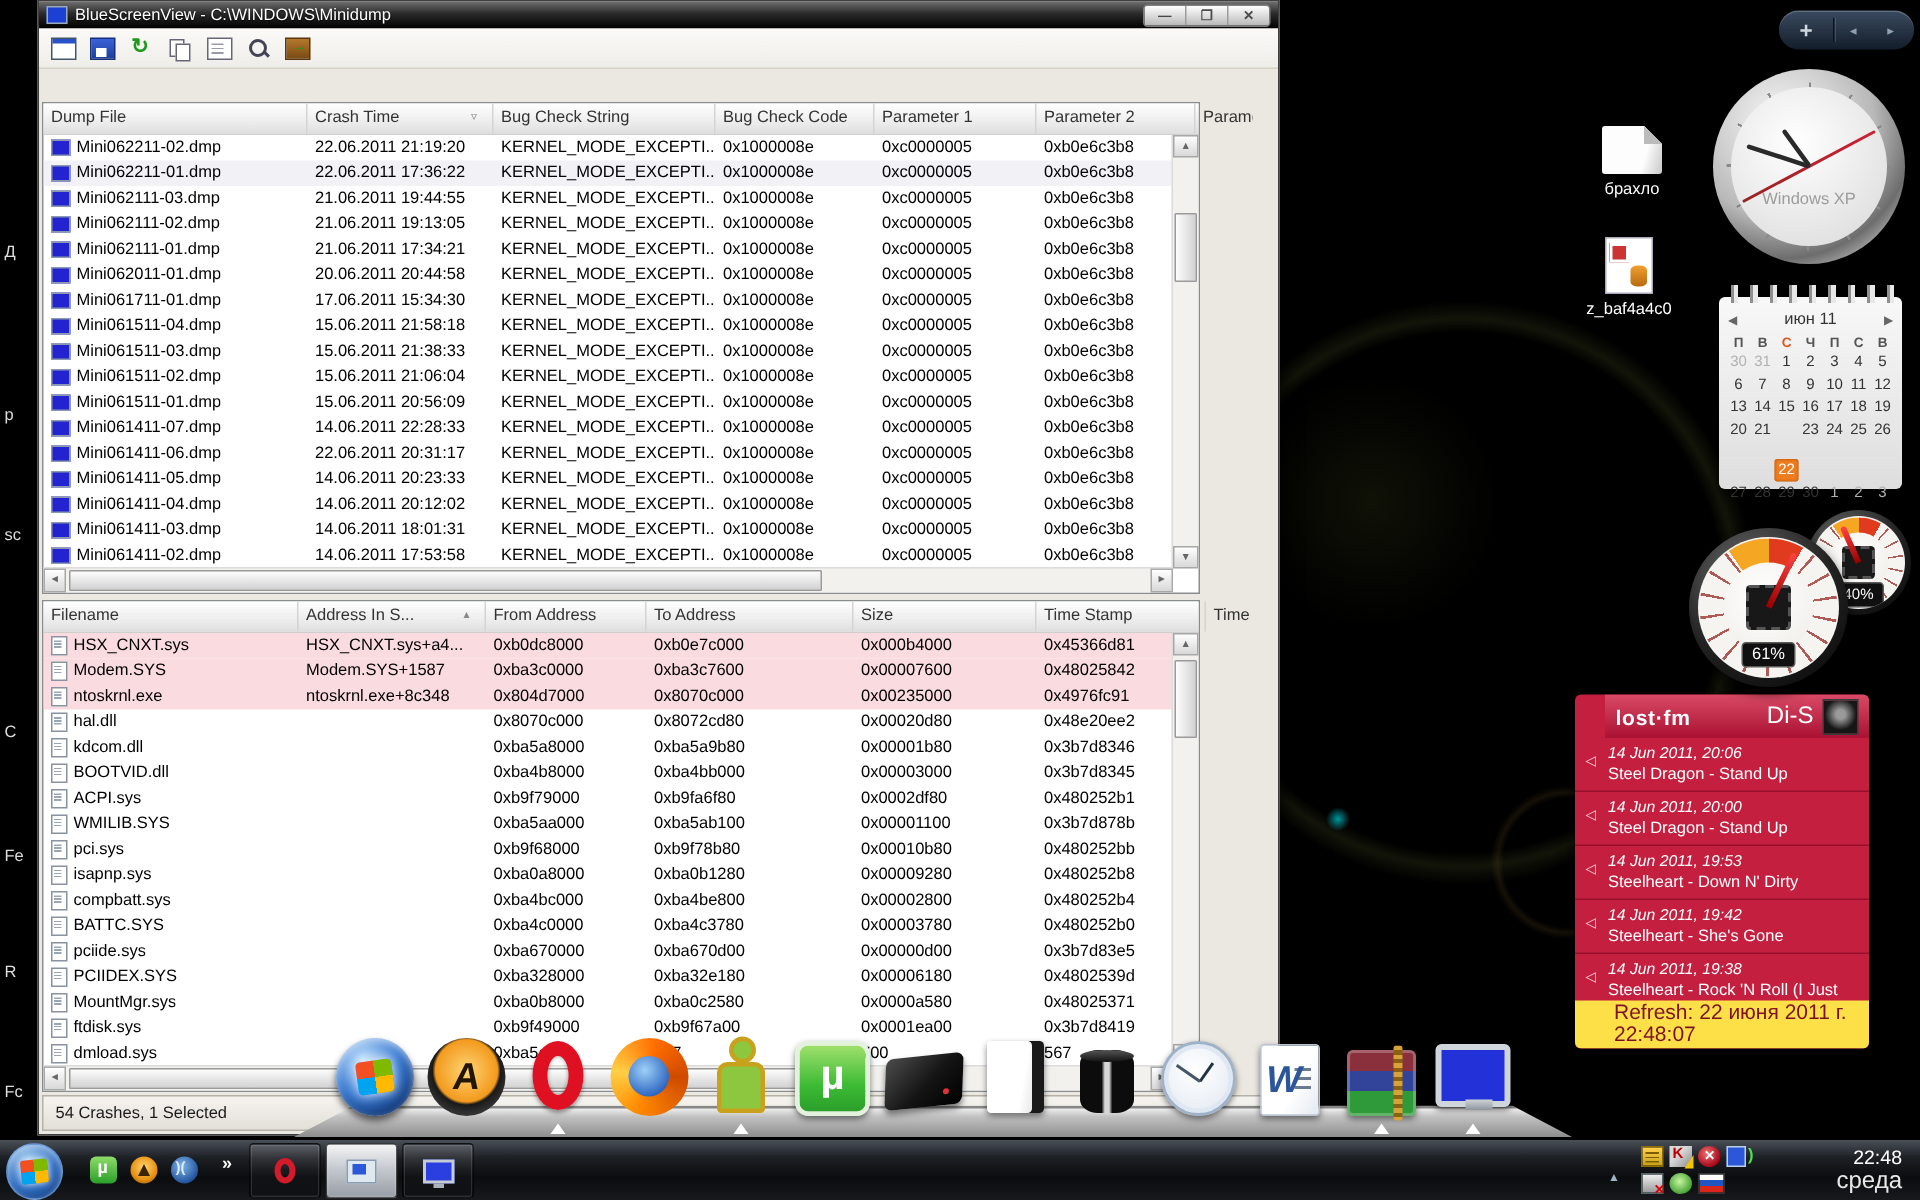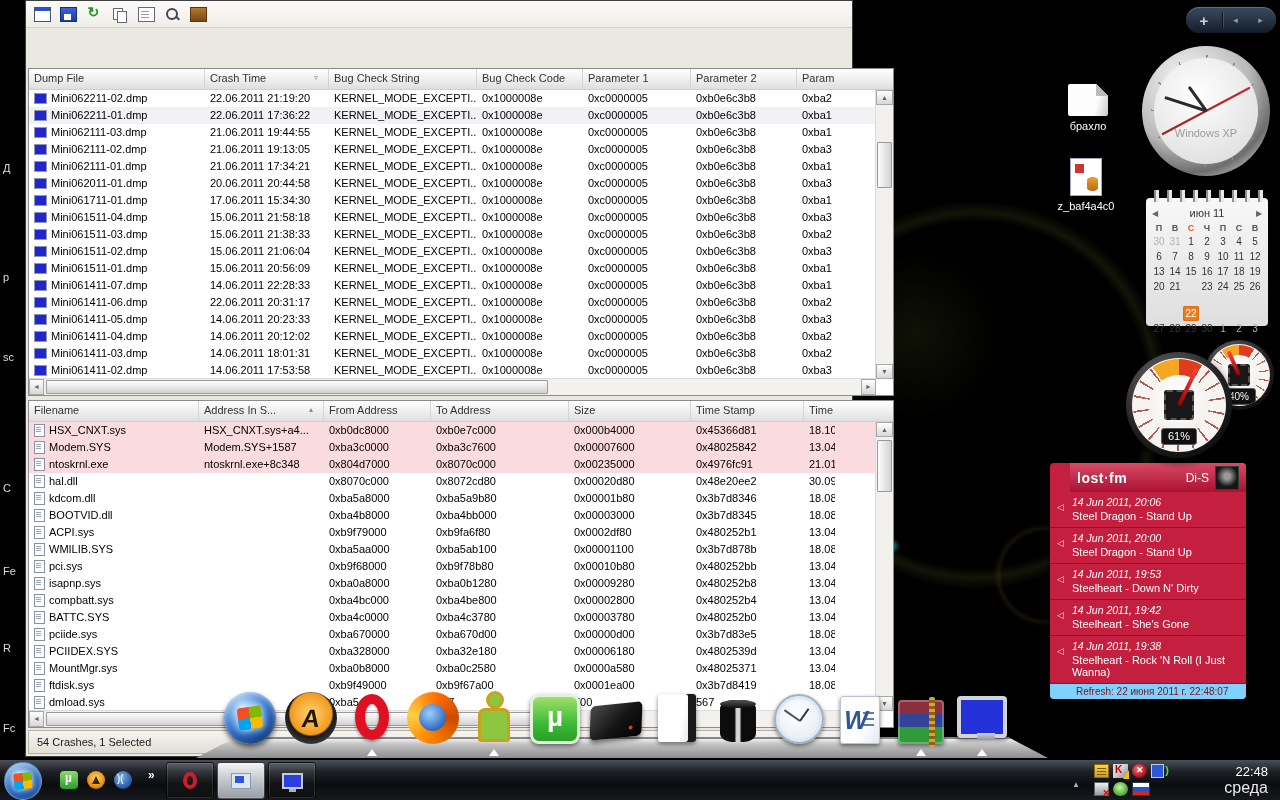--- a/index.html
+++ b/index.html
@@ -48,21 +48,21 @@
   .ti-copy::after{left:4px;top:3px;}
   .ti-props{background:#fff;border:1px solid #667;}
   .ti-props::before{content:"";position:absolute;left:2px;top:3px;width:8px;height:7px;
        background:repeating-linear-gradient(#99a 0 1px,transparent 1px 3px);}
   .ti-find{background:transparent;}
   .ti-find::before{content:"";position:absolute;left:1px;top:0;width:8px;height:8px;border:2px solid #445;border-radius:50%;}
   .ti-find::after{content:"";position:absolute;left:10px;top:9px;width:5px;height:2px;background:#445;transform:rotate(45deg);}
   .ti-exit{background:linear-gradient(#b5772e,#7a4a12);border:1px solid #5a360c;}
   .ti-exit::after{content:"→";position:absolute;left:3px;top:-1px;color:#1d9a1d;font-size:11px;font-weight:bold;}
   
-  .pane{position:absolute;left:2px;width:866px;background:#fff;border:1px solid #8a8d90;box-sizing:border-box;}
+  .pane{position:absolute;left:2px;width:772px;background:#fff;border:1px solid #8a8d90;box-sizing:border-box;}
   #pane-u{top:67px;height:328px;}
   #pane-l{top:399px;height:328px;}
   .thead{height:20px;display:flex;background:linear-gradient(#ffffff,#eaeaea 70%,#dedede);
        border-bottom:1px solid #cfcfcf;padding-right:17px;}
   .hcell{font-size:11px;color:#333;padding:3px 0 0 5px;border-right:1px solid #d4d4d4;
        box-sizing:border-box;white-space:nowrap;overflow:hidden;position:relative;flex:none;}
   .sortglyph{position:absolute;right:10px;top:4px;font-size:8px;color:#8a8a8a;}
   .u0{width:176px}.u1{width:124px}.u2{width:148px}.u3{width:106px}.u4{width:108px}.u5{width:106px}.u6{width:38px;border-right:none;}
   .l0{width:170px}.l1{width:125px}.l2{width:107px}.l3{width:138px}.l4{width:122px}.l5{width:113px}.l6{width:31px;border-right:none;}
   .tbody{position:absolute;top:21px;left:0;right:17px;bottom:16px;overflow:hidden;}
@@ -168,29 +168,29 @@
   #gauge-cpu .needle{height:40px;margin-left:-2px;transform:rotate(26deg);}
   #gauge-ram .needle{height:26px;margin-left:-2px;transform:rotate(-24deg);}
   .gbadge{position:absolute;left:50%;bottom:7%;transform:translateX(-50%);background:#101010;
        color:#fff;font-size:11px;padding:0 6px;border:1px solid #5a5a5a;border-radius:3px;line-height:15px;}
   #gauge-ram .gbadge{bottom:2%;font-size:10px;text-align:right;}
   
   #lfm{position:absolute;left:1050px;top:463px;width:196px;height:236px;background:#c51f40;
        border-radius:4px;overflow:hidden;box-shadow:0 4px 10px rgba(0,0,0,.6);z-index:1;}
   .lfm-head{height:29px;background:linear-gradient(#d94a66,#aa1132);display:flex;align-items:center;padding:0 7px;margin-left:20px;}
   .lfm-logo{color:#fff;font-size:14px;font-weight:bold;flex:1;letter-spacing:.5px;}
-  .lfm-user{color:#fff;font-size:12px;margin-right:6px;}
+  .lfm-user{color:#fff;font-size:16px;margin-right:6px;}
   .lfm-art{width:22px;height:22px;background:radial-gradient(circle at 50% 42%,#9a9a9a 0 18%,#161616 62%);
        border:1px solid #3a3a3a;flex:none;}
   .lfm-row{padding:4px 8px 5px 22px;border-bottom:1px solid rgba(110,0,22,.5);position:relative;}
   .lfm-spk{position:absolute;left:7px;top:10px;color:#f3cdd6;font-size:9px;}
   .lfm-date{color:#fff;font-size:10.5px;font-style:italic;}
   .lfm-track{color:#fff;font-size:11px;margin-top:2px;}
-  .lfm-foot{position:absolute;bottom:0;left:0;right:0;height:15px;background:#7dd3fc;color:#7e1021;
-       font-size:10px;line-height:15px;padding-left:26px;}
+  .lfm-foot{position:absolute;bottom:0;left:0;right:0;height:32px;background:#fde047;color:#7e1021;
+       font-size:14px;line-height:15px;padding-left:26px;}
   
   #dock-shelf{position:absolute;left:196px;top:737px;width:852px;height:21px;z-index:4;
        background:linear-gradient(#ffffff,#c2c2c2 35%,#8d8d8d);
        clip-path:polygon(40px 0,calc(100% - 40px) 0,100% 100%,0 100%);}
   #dock-shelf::before{content:"";position:absolute;left:0;right:0;top:0;height:2px;background:rgba(60,60,60,.6);}
   #dock-icons{position:absolute;left:224px;top:684px;height:60px;display:flex;gap:9px;
        align-items:flex-end;z-index:5;}
   .dock-item{width:52px;height:58px;position:relative;display:flex;align-items:flex-end;justify-content:center;}
   .runind{position:absolute;bottom:-12px;left:50%;margin-left:-5px;width:0;height:0;
        border-left:5px solid transparent;border-right:5px solid transparent;border-bottom:7px solid #fff;}
@@ -317,20 +317,29 @@
       <span class="frag f0">Д</span>
       <span class="frag f1">p</span>
       <span class="frag f2">sc</span>
       <span class="frag f3">C</span>
       <span class="frag f4">Fe</span>
       <span class="frag f5">R</span>
       <span class="frag f6">Fc</span>
     </div>
 
   <div id="bsv">
+    <div class="titlebar">
+      <span class="title-icon"></span>
+      <span class="title-text">BlueScreenView - C:\WINDOWS\Minidump</span>
+      <span class="winbtns">
+        <span class="winbtn">—</span>
+        <span class="winbtn">❐</span>
+        <span class="winbtn">✕</span>
+      </span>
+    </div>
     <div class="toolbar">
       <span class="tbtn">
           <span class="tico ti-dump"></span>
         </span>
       <span class="tbtn">
           <span class="tico ti-save"></span>
         </span>
       <span class="tbtn">
           <span class="tico ti-refresh"></span>
         </span>

